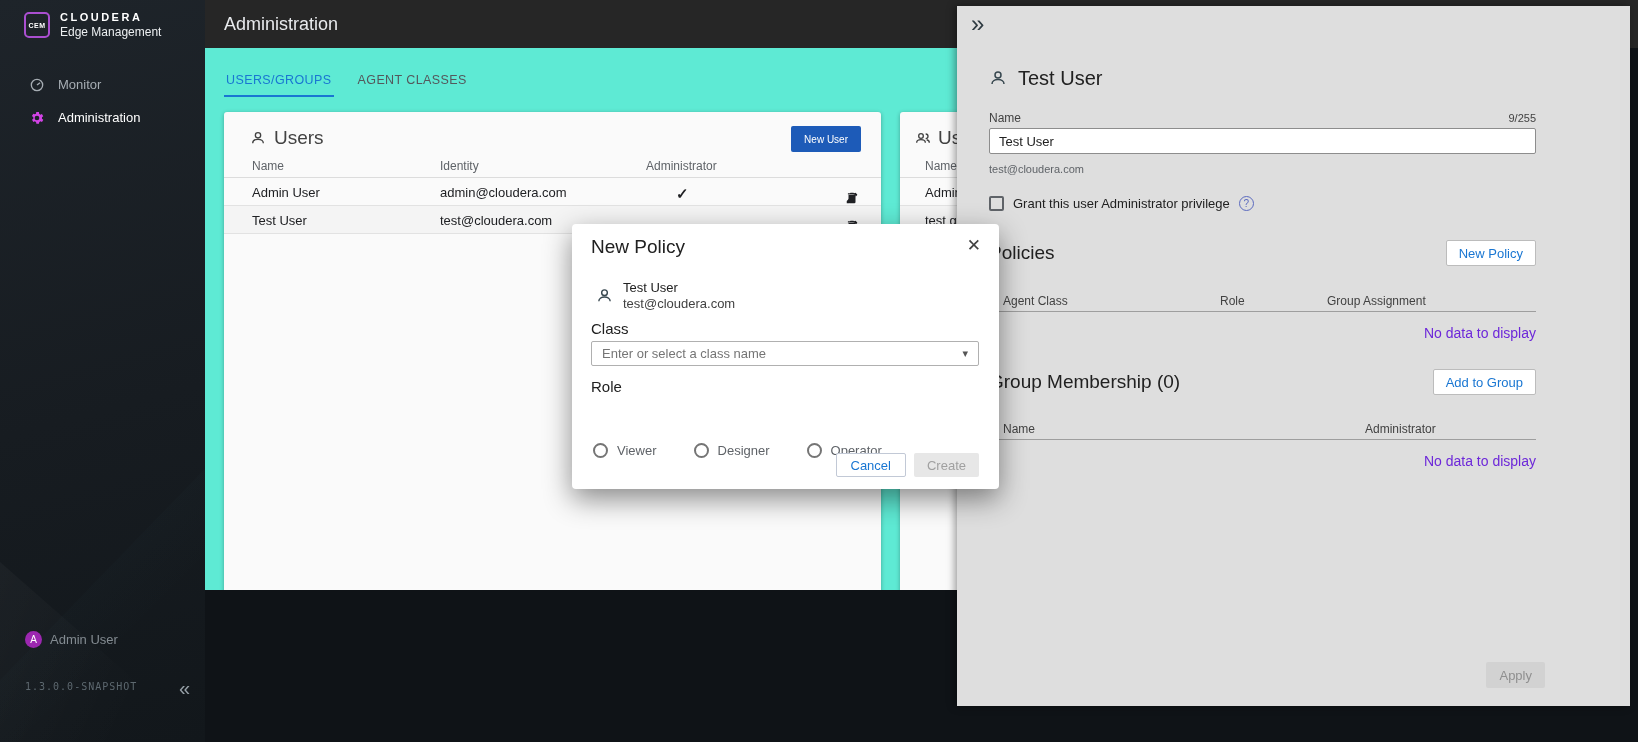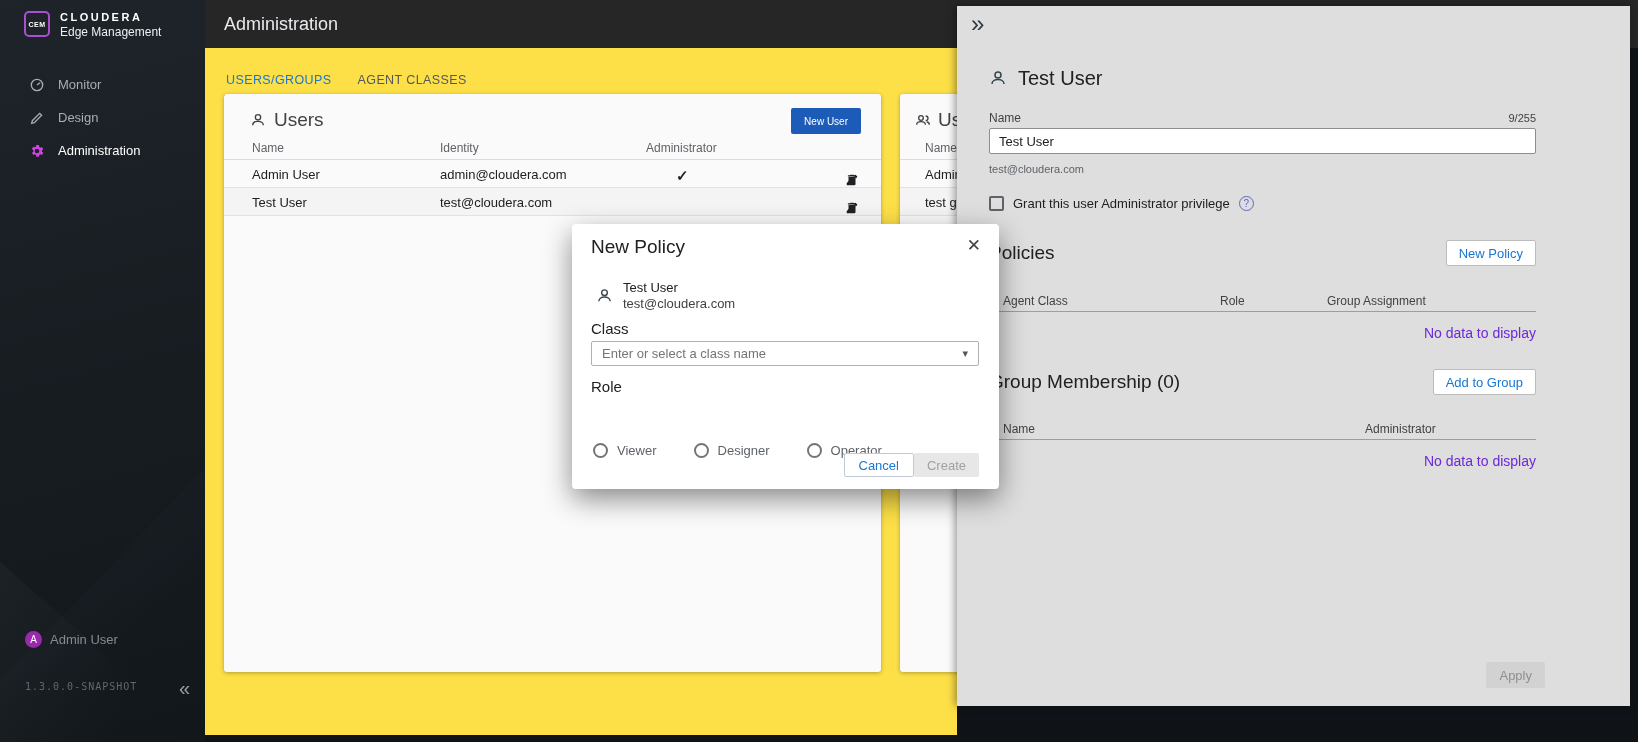--- a/index.html
+++ b/index.html
@@ -14,21 +14,21 @@
 
   
   .sidebar { position:absolute; left:0; top:0; width:205px; height:742px;
     background:linear-gradient(165deg,#1e242a 0%, #171c21 55%, #12171b 100%); overflow:hidden; z-index:5; }
   .decor1 { position:absolute; left:-60px; bottom:0; width:320px; height:330px;
     background:linear-gradient(135deg, rgba(110,210,230,0.06), rgba(110,210,230,0) 65%);
     clip-path:polygon(0 100%, 100% 0, 100% 100%); }
   .decor2 { position:absolute; left:0; bottom:0; width:205px; height:180px;
     background:linear-gradient(115deg, rgba(255,255,255,0.03), rgba(255,255,255,0) 70%);
     clip-path:polygon(0 0, 100% 100%, 0 100%); }
-  .logo-row { position:absolute; left:24px; top:11px; display:flex; align-items:flex-start; gap:10px; }
+  .logo-row { position:absolute; left:24px; top:11px; display:flex; align-items:center; gap:10px; }
   .logo-badge { width:26px; height:26px; border:2px solid #aa4fd0; border-radius:5px; color:#fff;
     font-size:7px; font-weight:bold; letter-spacing:.5px; display:flex; align-items:center; justify-content:center; }
   .brand-name { color:#ffffff; font-size:11px; font-weight:bold; letter-spacing:2.5px; }
   .brand-product { color:#eceff1; font-size:12px; margin-top:2px; }
   .nav { position:absolute; left:0; top:68px; right:0; }
   .nav-item { height:33px; display:flex; align-items:center; gap:13px; padding-left:29px;
     color:#a6adb3; font-size:13px; cursor:pointer; }
   .nav-icon { width:16px; height:16px; display:flex; }
   .nav-icon svg { width:16px; height:16px; }
   .nav-item.active { color:#ffffff; }
@@ -38,28 +38,28 @@
     display:flex; align-items:center; justify-content:center; }
   .sidebar-user-name { color:#838b91; font-size:13px; }
   .version { position:absolute; left:25px; bottom:50px; color:#5d686f; font-size:10px;
     font-family:"DejaVu Sans Mono", monospace; letter-spacing:1px; }
   .sidebar-collapse { position:absolute; right:15px; bottom:42px; color:#97a1a8; font-size:20px; cursor:pointer; }
 
   
   .main-header { position:absolute; left:205px; top:0; width:1433px; height:48px; background:#262626;
     display:flex; align-items:center; padding-left:19px; z-index:1; }
   .main-title { color:#e8eaed; font-size:18px; font-weight:normal; }
-  .main-content { position:absolute; left:205px; top:48px; width:752px; height:687px;
-    background:#fde047; overflow:hidden; z-index:1; }
+  .main-content { position:absolute; left:205px; top:48px; width:752px; height:542px;
+    background:#5eead4; overflow:hidden; z-index:1; }
 
   .tabs { position:absolute; left:19px; top:25px; display:flex; gap:22px; }
   .tab { font-size:12.5px; letter-spacing:.4px; padding:0 2px 8px; color:#54585c; cursor:pointer; }
   .tab.active { color:#1976d2; border-bottom:2px solid #1976d2; }
 
-  .card { position:absolute; top:46px; height:578px; background:#fafafa; border-radius:3px;
+  .card { position:absolute; top:64px; height:578px; background:#fafafa; border-radius:3px;
     box-shadow:0 1px 4px rgba(0,0,0,.3);padding-left:19px; }
   .users-card { left:19px; width:657px; }
   .groups-card { left:695px; width:645px; }
   .card-icon { position:absolute; left:26px; top:18px; width:16px; height:16px; color:#424242; }
   .card-icon svg { width:16px; height:16px; }
   .card-title { position:absolute; left:50px; top:15px; font-size:19px; color:#424242; }
   .groups-card .card-icon { left:15px; width:18px; height:18px; }
   .groups-card .card-title { left:38px; }
   .primary-btn { position:absolute; right:20px; top:14px; height:26px; padding:0 13px;
     background:#1d5bb8; color:#fff; border:none; border-radius:2px; font-size:10px; }
@@ -120,21 +120,21 @@
   .modal-select { position:absolute; left:19px; top:117px; width:388px; height:25px; background:#fff;
     border:1px solid #b0b0b0; border-radius:2px; display:flex; align-items:center; justify-content:space-between;
     padding:0 10px; cursor:pointer; }
   .modal-select-text { font-size:13px; color:#757575; }
   .caret { font-size:11px; color:#555; }
   .modal-role-label { position:absolute; left:19px; top:154px; font-size:15px; color:#212121; }
   .radios { position:absolute; left:21px; top:179px; display:flex; gap:37px;margin-top:40px; }
   .radio-item { display:flex; align-items:center; gap:9px; cursor:pointer; }
   .radio-circle { width:15px; height:15px; border:2px solid #757575; border-radius:50%; background:#fff; }
   .radio-label { font-size:13px; color:#5f6368; }
-  .modal-actions { position:absolute; right:20px; bottom:12px; display:flex; }
+  .modal-actions { position:absolute; right:20px; bottom:12px; display:flex; gap:8px; }
   .cancel-btn { height:24px; padding:0 14px; background:#fff; border:1px solid #c2c9d6; border-radius:2px;
     color:#1976d2; font-size:13px; }
   .create-btn { height:24px; padding:0 13px; background:#e7e7e7; border:none; border-radius:2px;
     color:#a0a0a0; font-size:13px; cursor:default; }
 </style>
 </head>
 <body>
 
 <div class="sidebar">
   <div class="decor1"></div>
@@ -148,28 +148,20 @@
   </div>
   <div class="nav">
     <div class="nav-item">
       <span class="nav-icon">
         <svg viewBox="0 0 24 24" fill="none" stroke="currentColor" stroke-width="2">
             <circle cx="12" cy="12" r="8.5"></circle>
             <path d="M12 12l4.5-3.5"></path>
           </svg>
       </span>
       <span>Monitor</span>
-    </div>
-    <div class="nav-item">
-      <span class="nav-icon">
-        <svg viewBox="0 0 24 24" fill="none" stroke="currentColor" stroke-width="2">
-            <path d="M4 20l1-4L16 5l3 3-11 11-4 1z"></path>
-          </svg>
-      </span>
-      <span>Design</span>
     </div>
     <div class="nav-item active">
       <span class="nav-icon">
         <svg viewBox="0 0 24 24" fill="currentColor">
             <path d="M19.4 13a7.5 7.5 0 0 0 .1-1 7.5 7.5 0 0 0-.1-1l2-1.6-2-3.4-2.4 1a7.6 7.6 0 0 0-1.7-1L14.9 3h-4l-.4 2.5a7.6 7.6 0 0 0-1.7 1l-2.4-1-2 3.4L6.5 11a7.5 7.5 0 0 0 0 2l-2 1.6 2 3.4 2.4-1c.5.4 1.1.8 1.7 1l.4 2.5h4l.4-2.5c.6-.2 1.2-.6 1.7-1l2.4 1 2-3.4zM12 15.5A3.5 3.5 0 1 1 12 8.5a3.5 3.5 0 0 1 0 7z"></path>
           </svg>
       </span>
       <span>Administration</span>
     </div>
   </div>

